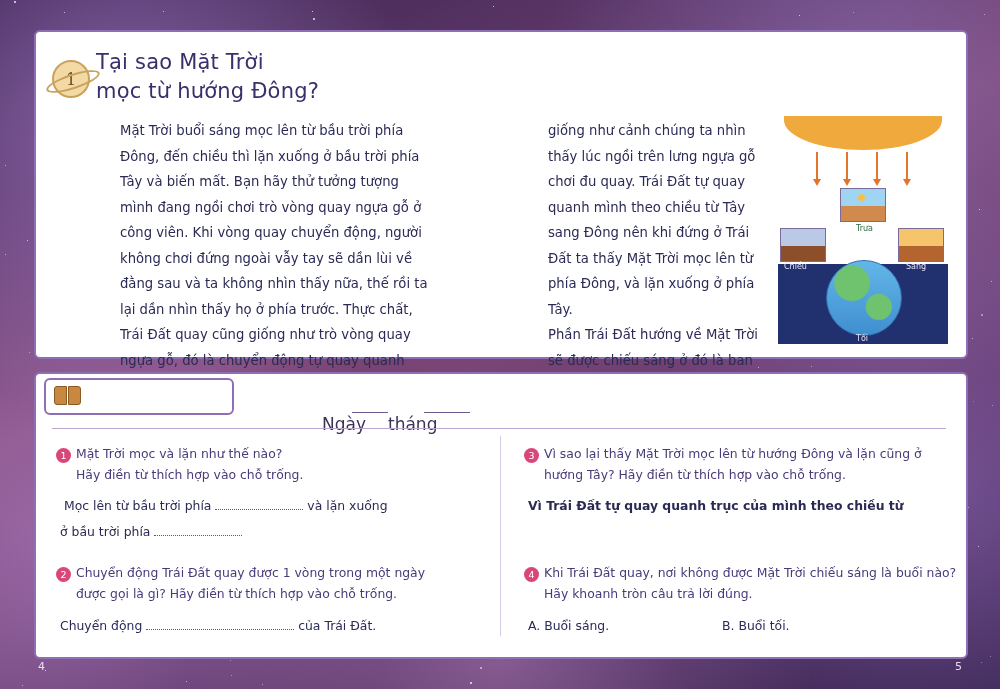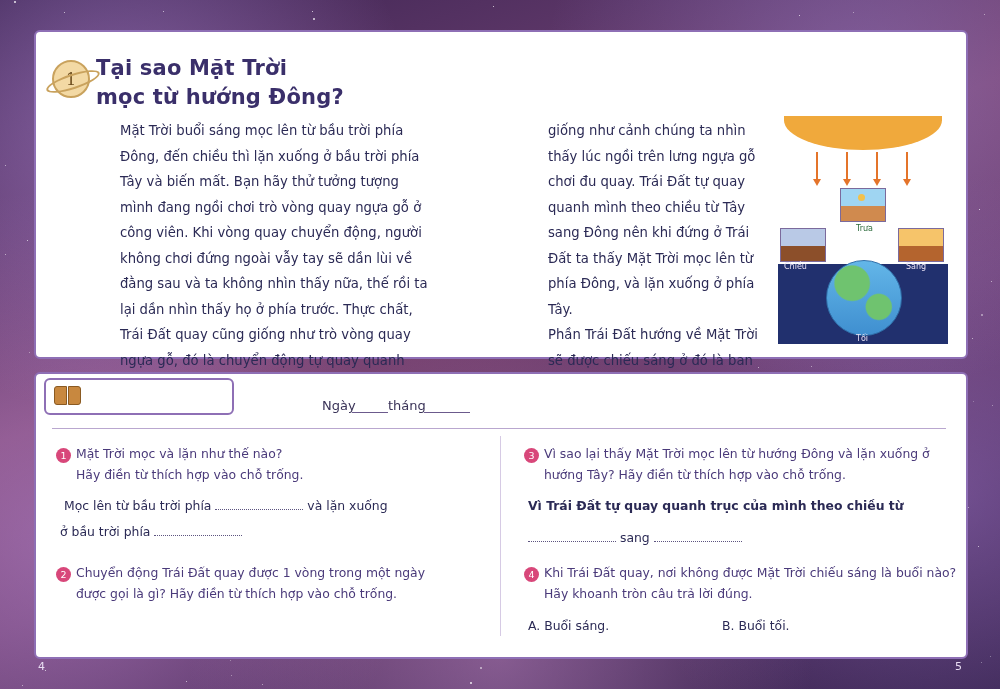--- a/index.html
+++ b/index.html
@@ -83,26 +83,26 @@
     width: 52px;
     height: 11px;
     border: 2px solid #c9a25d;
     border-radius: 50%;
     transform: rotate(-18deg);
     pointer-events: none;
   }
   .title {
     position: absolute;
     left: 96px;
-    top: 54px;
+    top: 48px;
     width: 520px;
     color: #3a2f6a;
     font-size: 21px;
     line-height: 29px;
-    font-weight: bold;
+    font-weight: normal;
     font-family: "DejaVu Sans", sans-serif;
     letter-spacing: 0.2px;
   }
 
   
   .col {
     position: absolute;
     color: #2b2a55;
     font-size: 13.2px;
     line-height: 25.5px;
@@ -229,23 +229,23 @@
     position: absolute;
     left: 88px;
     top: 384px;
     font-size: 17px;
     font-weight: bold;
     color: #3a2f6a;
     font-family: "DejaVu Sans", sans-serif;
   }
   .date-line {
     position: absolute;
-    top: 398px;
+    top: 414px;
     color: #3a3358;
-    font-size: 13px;
+    font-size: 17px;
     font-family: "DejaVu Sans", sans-serif;
   }
   .date-ngay { left: 322px; }
   .date-thang { left: 388px; }
   .rule {
     position: absolute;
     height: 1px;
     background: #6b5a8c;
     top: 412px;
   }
@@ -428,32 +428,32 @@
   <div class="ans" style="left:60px; top:521px;">
     <span>ở bầu trời phía</span>
     <span class="dots" style="width:88px"></span>
   </div>
 
   <div class="qnum" style="left:56px; top:567px;">
     <span>2</span>
   </div>
   <div class="q" style="left:76px; top:562px; width:400px; white-space:pre-line">Chuyển động Trái Đất quay được 1 vòng trong một ngày
 được gọi là gì? Hãy điền từ thích hợp vào chỗ trống.</div>
+  <div class="ans" style="left:60px; top:615px;">
+    <span>Chuyển động</span>
+    <span class="dots" style="width:148px"></span>
+    <span>của Trái Đất.</span>
+  </div>
 
   <div class="qnum" style="left:524px; top:448px;">
     <span>3</span>
   </div>
-  <div class="q" style="left:544px; top:443px; width:400px; white-space:pre-line">Vì sao lại thấy Mặt Trời mọc lên từ hướng Đông và lặn xuống ở
+  <div class="q" style="left:544px; top:443px; width:400px; white-space:pre-line">Vì sao lại thấy Mặt Trời mọc lên từ hướng Đông và lặn cũng ở
 hướng Tây? Hãy điền từ thích hợp vào chỗ trống.</div>
   <div class="ans" style="left:528px; top:495px;font-weight:bold;">Vì Trái Đất tự quay quanh trục của mình theo chiều từ</div>
-  <div class="ans" style="left:528px; top:527px;">
-    <span class="dots" style="width:88px"></span>
-    <span>sang</span>
-    <span class="dots" style="width:88px"></span>
-  </div>
 
   <div class="qnum" style="left:524px; top:567px;">
     <span>4</span>
   </div>
   <div class="q" style="left:544px; top:562px; width:420px; white-space:pre-line">Khi Trái Đất quay, nơi không được Mặt Trời chiếu sáng là buổi nào?
 Hãy khoanh tròn câu trả lời đúng.</div>
   <div class="ans" style="left:528px; top:615px;">A. Buổi sáng.</div>
   <div class="ans" style="left:722px; top:615px;">B. Buổi tối.</div>
 
   <div class="page-num pn-left">4</div>

